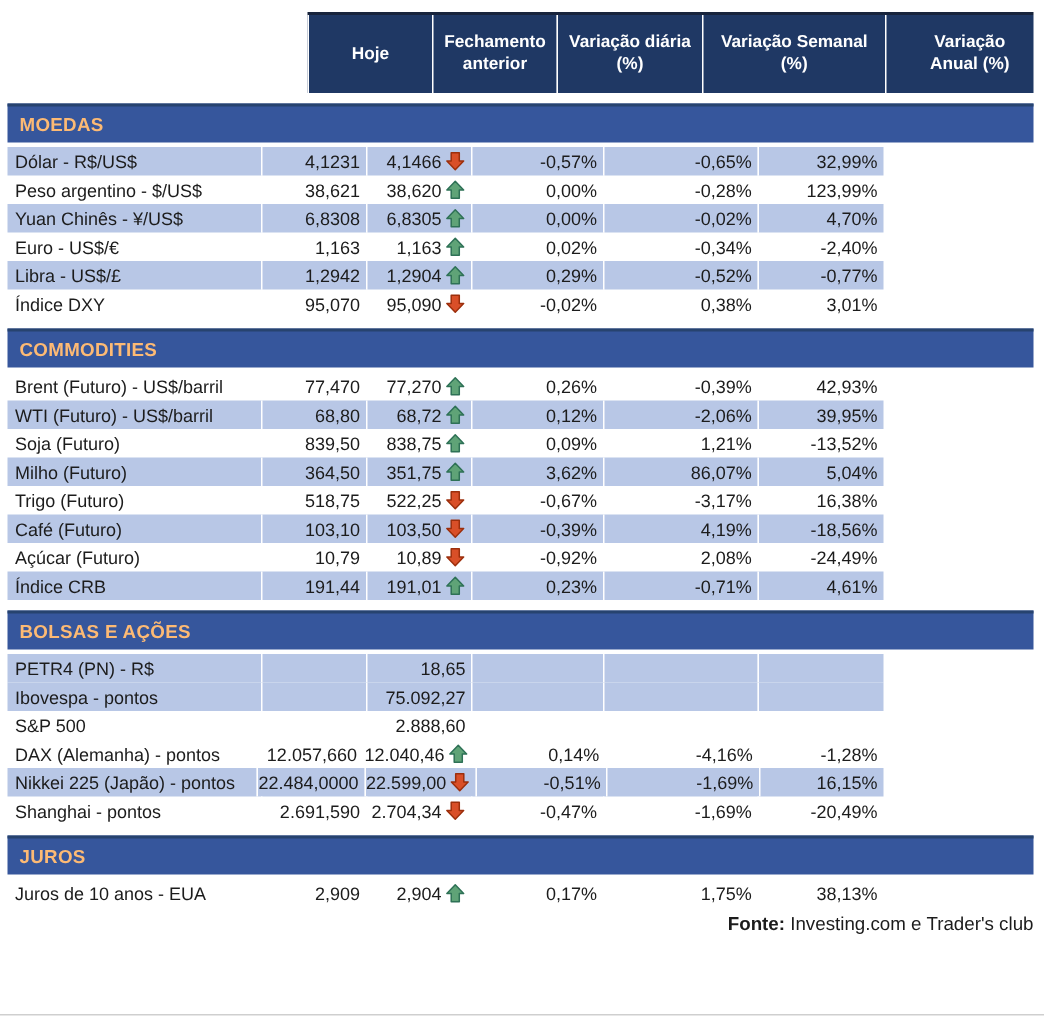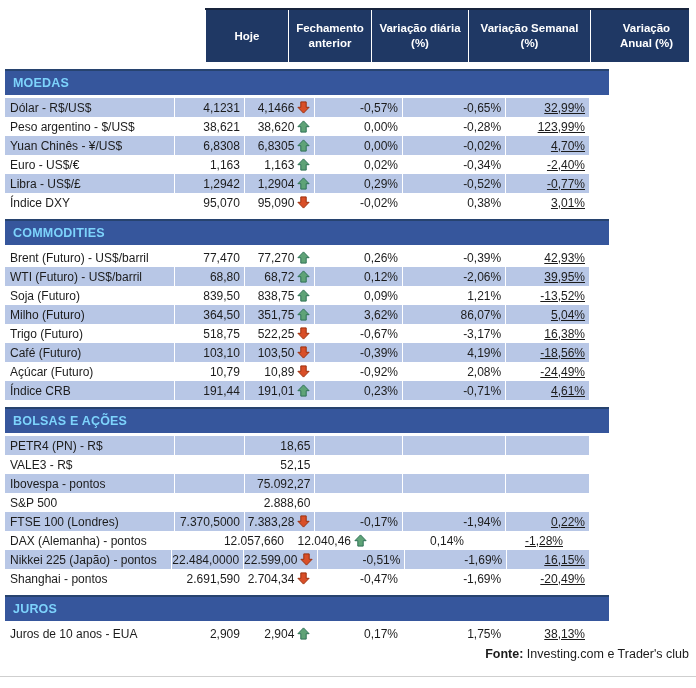--- a/index.html
+++ b/index.html
@@ -34,39 +34,39 @@
     display:flex;align-items:center;justify-content:center;
     padding:2px 3px;border-left:1px solid #fff;
   }
   .hcell:first-of-type{border-left:none;}
   .w-hoje{width:83px;}
   .w-fech{width:83px;}
   .w-vd{width:97px;}
   .w-vs{width:122px;}
   .w-va{width:99px;padding-left:16px;}
   .band{
-    width:604px;height:26px;margin-top:7px;margin-bottom:3px;
+    width:684px;height:26px;margin-top:7px;margin-bottom:3px;
     background:var(--band-bg);border-top:2px solid var(--band-border);
-    color:#7dd3fc;font-weight:bold;font-size:12.5px;
+    color:#fdba74;font-weight:bold;font-size:12.5px;
     display:flex;align-items:center;padding-left:8px;
     letter-spacing:.2px;
   }
   .row{display:flex;height:19px;width:584px;font-size:12px;}
   .cell{
     display:flex;align-items:center;height:19px;
     border-left:1px solid #fff;
   }
   .cell:first-child{border-left:none;}
   .row.shaded .cell{background:var(--stripe);}
   .c-label{width:200px;padding-left:5px;}
   .c-hoje{width:83px;}
   .c-fech{width:83px;}
   .c-vd{width:97px;padding-left:34px;}
   .c-vs{width:122px;}
-  .c-va{width:99px;text-decoration:underline;}
+  .c-va{width:99px;}
   .num{justify-content:flex-end;padding-right:4px;}
   .arrow{margin-left:3px;flex:0 0 auto;display:flex;align-items:center;}
   .fonte{
     margin:4px 0 0 6px;font-size:12.5px;text-align:right;
   }
   .fonte b{font-weight:bold;}
   .bottom-line{
     position:absolute;left:0;top:676px;width:696px;height:1px;
     background:#cfcfcf;
   }
@@ -315,77 +315,53 @@
         <div class="row shaded">
           <div class="cell c-label">PETR4 (PN) - R$</div>
           <div class="cell c-hoje num"></div>
           <div class="cell c-fech num">
             <span>18,65</span>
           </div>
           <div class="cell c-vd num"></div>
           <div class="cell c-vs num"></div>
           <div class="cell c-va num"></div>
         </div>
-        <div class="row">
-          <div class="cell c-label">VALE3 - R$</div>
+        <div class="row shaded">
+          <div class="cell c-label">Ibovespa - pontos</div>
           <div class="cell c-hoje num"></div>
           <div class="cell c-fech num">
-            <span>52,15</span>
+            <span>75.092,27</span>
           </div>
           <div class="cell c-vd num"></div>
           <div class="cell c-vs num"></div>
           <div class="cell c-va num"></div>
         </div>
-        <div class="row shaded">
-          <div class="cell c-label">Ibovespa - pontos</div>
+        <div class="row">
+          <div class="cell c-label">S&amp;P 500</div>
           <div class="cell c-hoje num"></div>
           <div class="cell c-fech num">
-            <span>75.092,27</span>
+            <span>2.888,60</span>
           </div>
           <div class="cell c-vd num"></div>
           <div class="cell c-vs num"></div>
           <div class="cell c-va num"></div>
         </div>
         <div class="row">
-          <div class="cell c-label">S&amp;P 500</div>
-          <div class="cell c-hoje num"></div>
-          <div class="cell c-fech num">
-            <span>2.888,60</span>
-          </div>
-          <div class="cell c-vd num"></div>
-          <div class="cell c-vs num"></div>
-          <div class="cell c-va num"></div>
-        </div>
-        <div class="row shaded">
-          <div class="cell c-label">FTSE 100 (Londres)</div>
-          <div class="cell c-hoje num">7.370,5000</div>
-          <div class="cell c-fech num">
-            <span>7.383,28</span>
-            <span class="arrow">
-              <svg width="13" height="13" viewBox="0 0 13 13">
-                <path d="M6.5 0.9 L12.1 6.7 H9.2 V12.1 H3.8 V6.7 H0.9 Z" fill="var(--down)" stroke="var(--down-stroke)" stroke-width="1" stroke-linejoin="round" transform="rotate(180 6.5 6.5)"></path>
-              </svg>
-            </span>
-          </div>
-          <div class="cell c-vd num">-0,17%</div>
-          <div class="cell c-vs num">-1,94%</div>
-          <div class="cell c-va num">0,22%</div>
-        </div>
-        <div class="row">
           <div class="cell c-label">DAX (Alemanha) - pontos</div>
           <div class="cell c-hoje num">12.057,660</div>
           <div class="cell c-fech num">
             <span>12.040,46</span>
             <span class="arrow">
               <svg width="13" height="13" viewBox="0 0 13 13">
                 <path d="M6.5 0.9 L12.1 6.7 H9.2 V12.1 H3.8 V6.7 H0.9 Z" fill="var(--up)" stroke="var(--up-stroke)" stroke-width="1" stroke-linejoin="round"></path>
               </svg>
             </span>
           </div>
           <div class="cell c-vd num">0,14%</div>
+          <div class="cell c-vs num">-4,16%</div>
           <div class="cell c-va num">-1,28%</div>
         </div>
         <div class="row shaded">
           <div class="cell c-label">Nikkei 225 (Japão) - pontos</div>
           <div class="cell c-hoje num">22.484,0000</div>
           <div class="cell c-fech num">
             <span>22.599,00</span>
             <span class="arrow">
               <svg width="13" height="13" viewBox="0 0 13 13">
                 <path d="M6.5 0.9 L12.1 6.7 H9.2 V12.1 H3.8 V6.7 H0.9 Z" fill="var(--down)" stroke="var(--down-stroke)" stroke-width="1" stroke-linejoin="round" transform="rotate(180 6.5 6.5)"></path>

